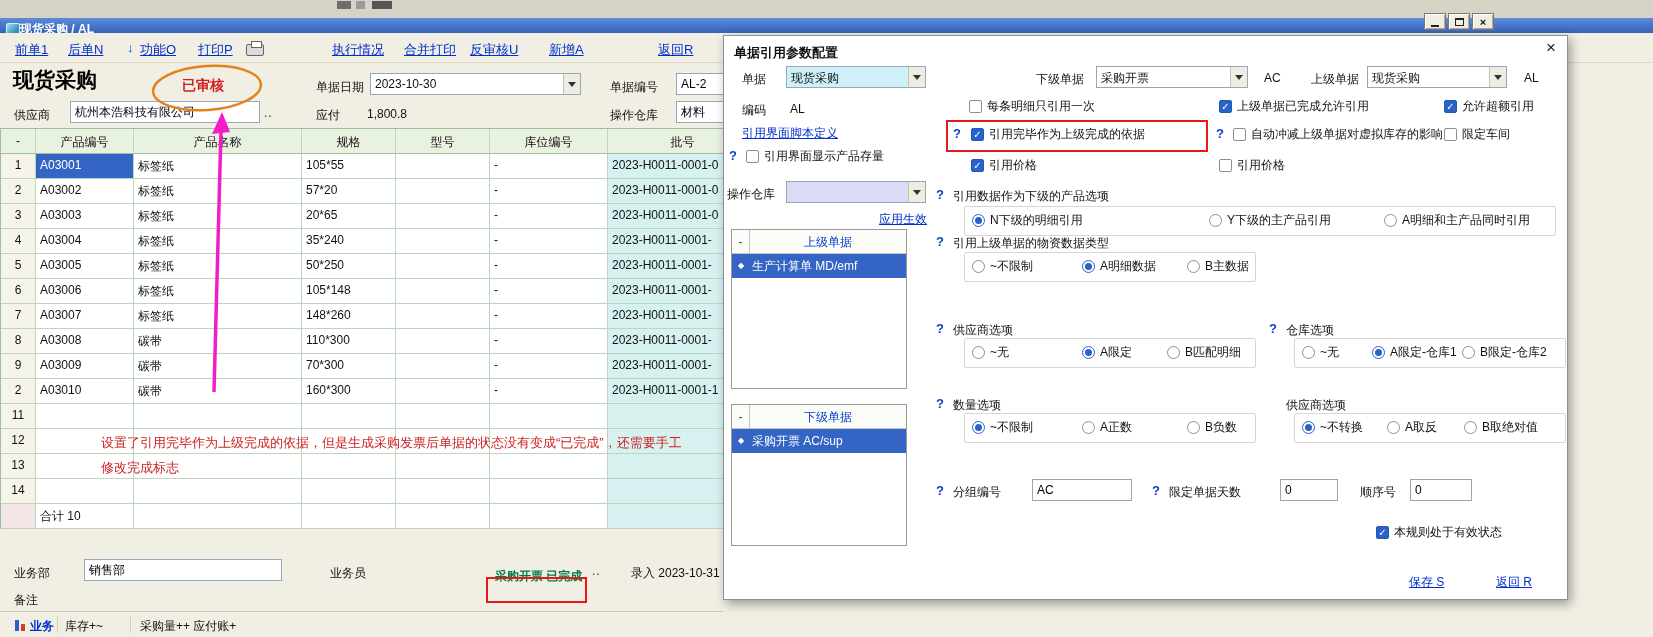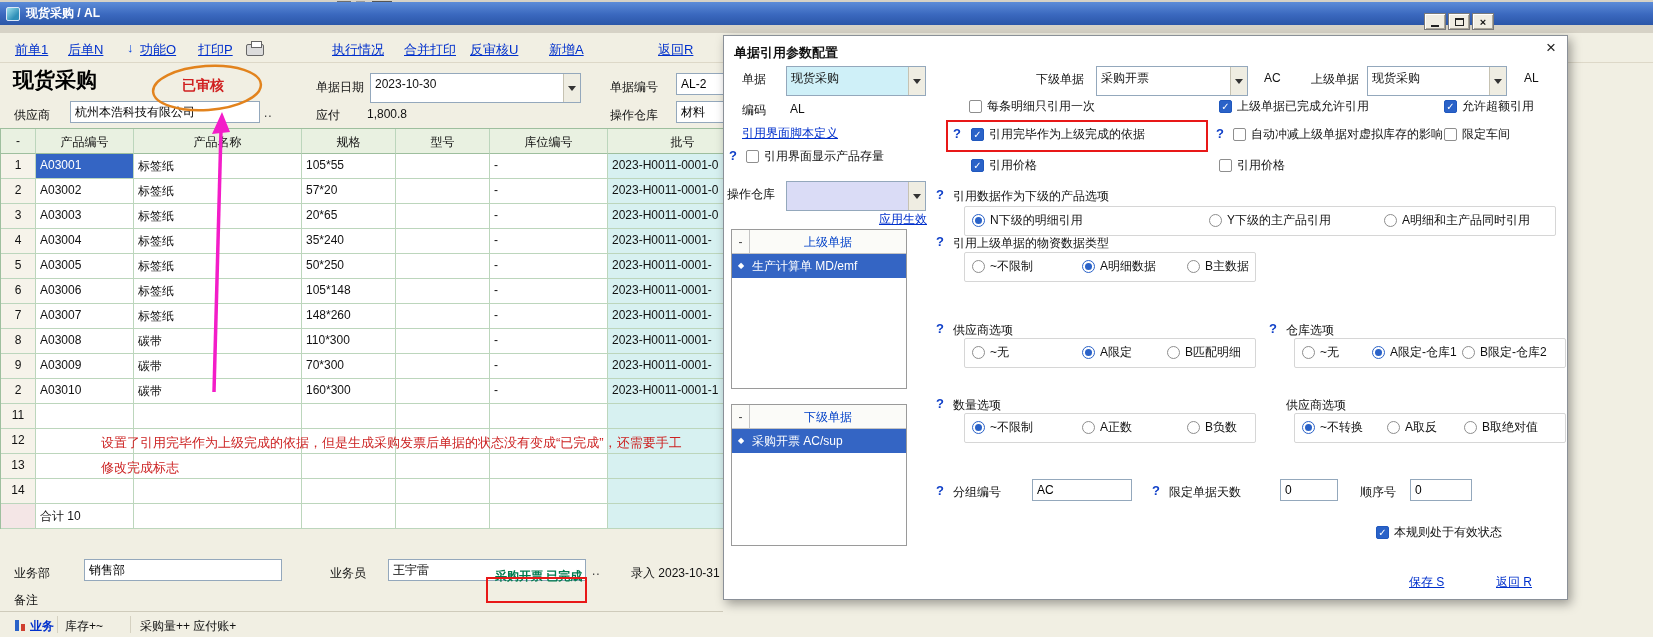--- a/index.html
+++ b/index.html
@@ -1,23 +1,23 @@
 <!DOCTYPE html>
 <html><head>
 <meta charset="utf-8">
 <style>
   * { margin:0; padding:0; box-sizing:border-box; }
   body { font-family:"Liberation Sans","DejaVu Sans",sans-serif; background:#888; }
   .screen { position:relative; width:1653px; height:637px; background:#D6D2C6; overflow:hidden; font-size:12px; color:#111; }
 
   
   .frag { position:absolute; top:1px; height:8px; background:#6E6E6E; }
-  .titlebar { position:absolute; left:0; top:2px; width:1653px; height:23px;
+  .titlebar { position:absolute; left:0; top:18px; width:1653px; height:23px;
     background:linear-gradient(to bottom,#5C8CD8 0%,#3A68BE 55%,#2B56A8 100%);
-    display:flex; align-items:center; gap:6px; padding:0 6px; color:#fff; font-weight:bold; font-size:12px; }
+    display:flex; align-items:center; padding:0 6px; color:#fff; font-weight:bold; font-size:12px; }
   .app-icon { width:14px; height:14px; border:1px solid #DCE8F8; border-radius:2px;
     background:linear-gradient(135deg,#9FE2EE 0%,#2E8FB8 70%); }
   .wbtn { position:absolute; top:13px; width:22px; height:17px; background:#F0EDE3;
     border:1px solid #7A7A7A; box-shadow:inset 1px 1px 0 #fff, inset -1px -1px 0 #A9A59A;
     display:flex; align-items:center; justify-content:center; cursor:pointer; font-size:11px; font-weight:bold; color:#111; }
   .glyph-min { width:8px; height:2px; background:#222; margin-top:8px; }
   .glyph-max { width:9px; height:8px; border:1px solid #222; border-top-width:2px; }
 
   
   .win-body { position:absolute; left:0; top:33px; width:1653px; height:604px; background:#F1EFE3; }
@@ -27,21 +27,21 @@
   .printer { position:absolute; left:246px; top:11px; width:18px; height:12px; background:#DCDCDC; border:1px solid #666; border-radius:2px; }
   .printer::before { content:""; position:absolute; left:4px; top:-4px; width:9px; height:5px; background:#fff; border:1px solid #666; }
 
   
   .page-title { position:absolute; left:13px; top:66px; font-size:21px; font-weight:bold; color:#000; z-index:2; }
   .status-badge { position:absolute; left:182px; top:77px; font-size:14px; font-weight:bold; color:#D02020; z-index:2; }
   .flabel { position:absolute; white-space:nowrap; z-index:2; }
   .fvalue { position:absolute; white-space:nowrap; z-index:2;margin-left:17px; }
   input.tbox { position:absolute; height:22px; border:1px solid #94A8BC; background:#fff; padding:0 4px;
     font:12px "Liberation Sans","DejaVu Sans",sans-serif; z-index:2; }
-  .combo { position:absolute; height:30px; border:1px solid #94A8BC; background:#fff; display:flex; z-index:2; }
+  .combo { position:absolute; height:22px; border:1px solid #94A8BC; background:#fff; display:flex; z-index:2; }
   .combo .cv { flex:1; padding:3px 4px; white-space:nowrap; overflow:hidden; }
   .combo .cbtn { width:17px; background:#EFEDE2; border-left:1px solid #C6C2B2; display:flex; align-items:center; justify-content:center; cursor:pointer; }
   .tri { width:0; height:0; border-left:4px solid transparent; border-right:4px solid transparent; border-top:5px solid #333; }
   .combo.cyan .cv { background:#CFF0F8; }
   .combo.lav  .cv { background:#DADCF6; }
   .more-btn { position:absolute; color:#333; cursor:pointer; z-index:2; letter-spacing:1px; }
 
   
   .grid { position:absolute; left:0; top:128px; border-top:1px solid #9EBF9E; border-left:1px solid #9EBF9E; background:#fff; z-index:2; }
   .g-row { display:flex; height:25px; position:relative; }
@@ -308,21 +308,20 @@
           <div class="g-cell c-model"></div>
           <div class="g-cell c-loc"></div>
           <div class="g-cell c-batch"></div>
         </div>
       </div>
   </div>
 
   <span class="flabel" style="left:14px;top:565px">业务部</span>
   <input class="tbox" style="left: 84px; top: 559px; width: 198px;" value="销售部">
   <span class="flabel" style="left:330px;top:565px">业务员</span>
-  <input class="tbox" style="left: 388px; top: 559px; width: 198px;" value="王宇雷">
   <span class="more-btn" style="left:592px;top:564px">..</span>
   <span class="fvalue" style="left:614px;top:565px">录入 2023-10-31</span>
   <span class="flabel" style="left:14px;top:592px">备注</span>
 
   <span class="status-hl">采购开票  已完成</span>
   <div class="redbox" style="left:486px;top:577px;width:101px;height:26px"></div>
 
   <div class="bottombar">
     <span class="biz-icon">
         <span class="b1"></span>

